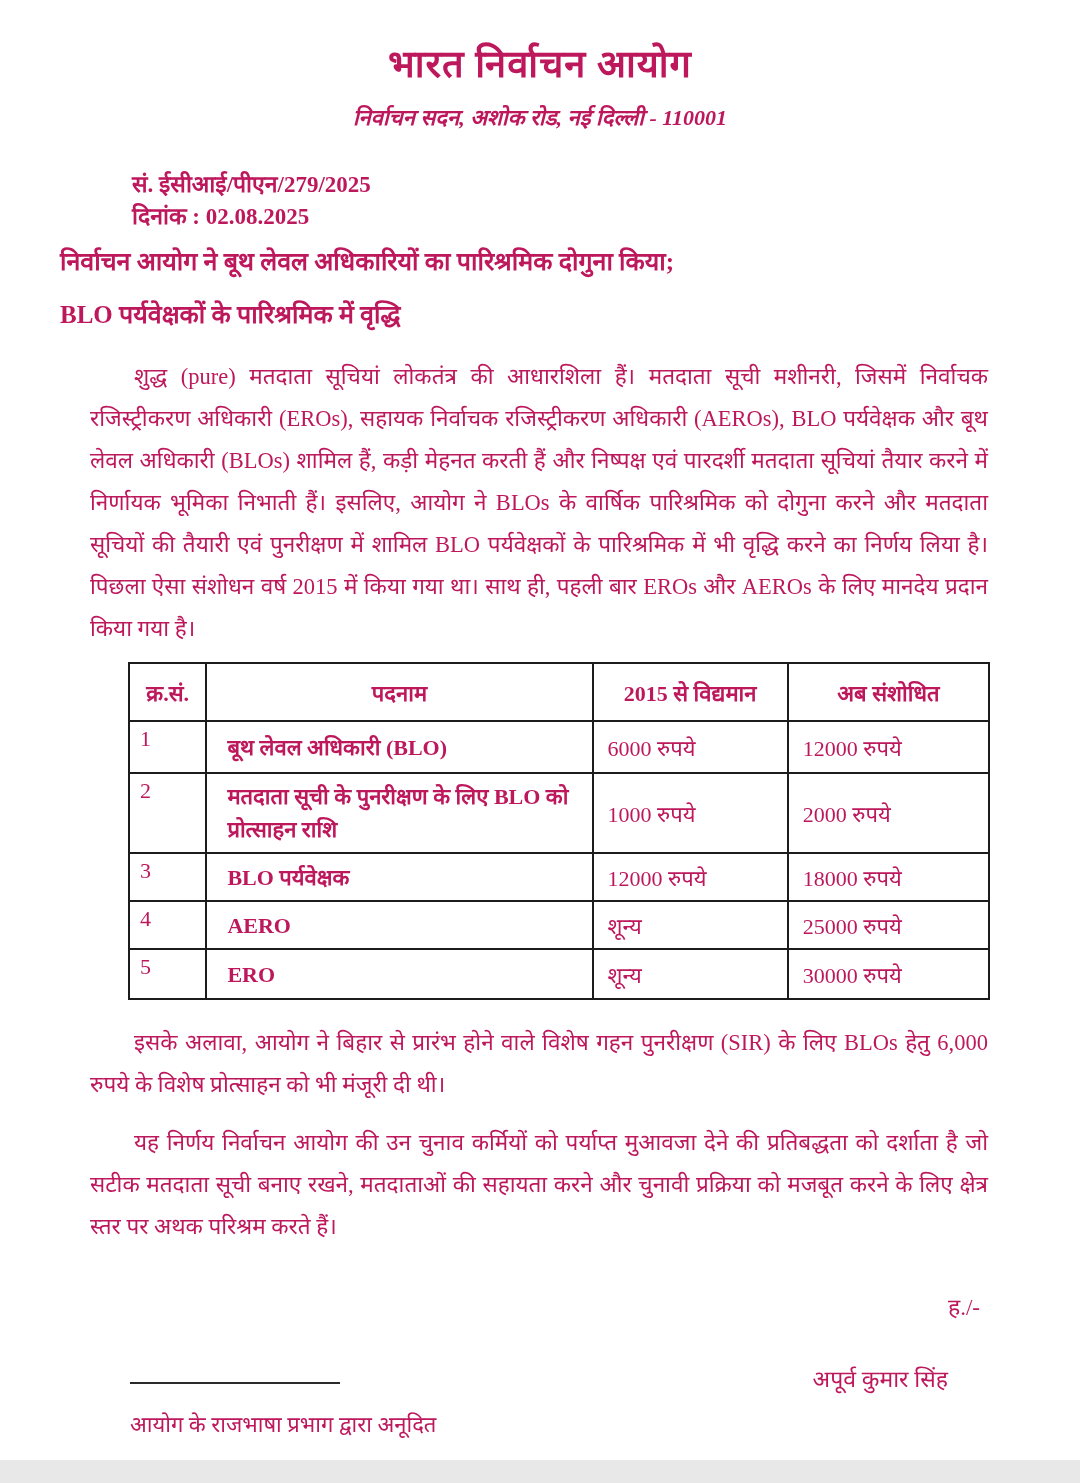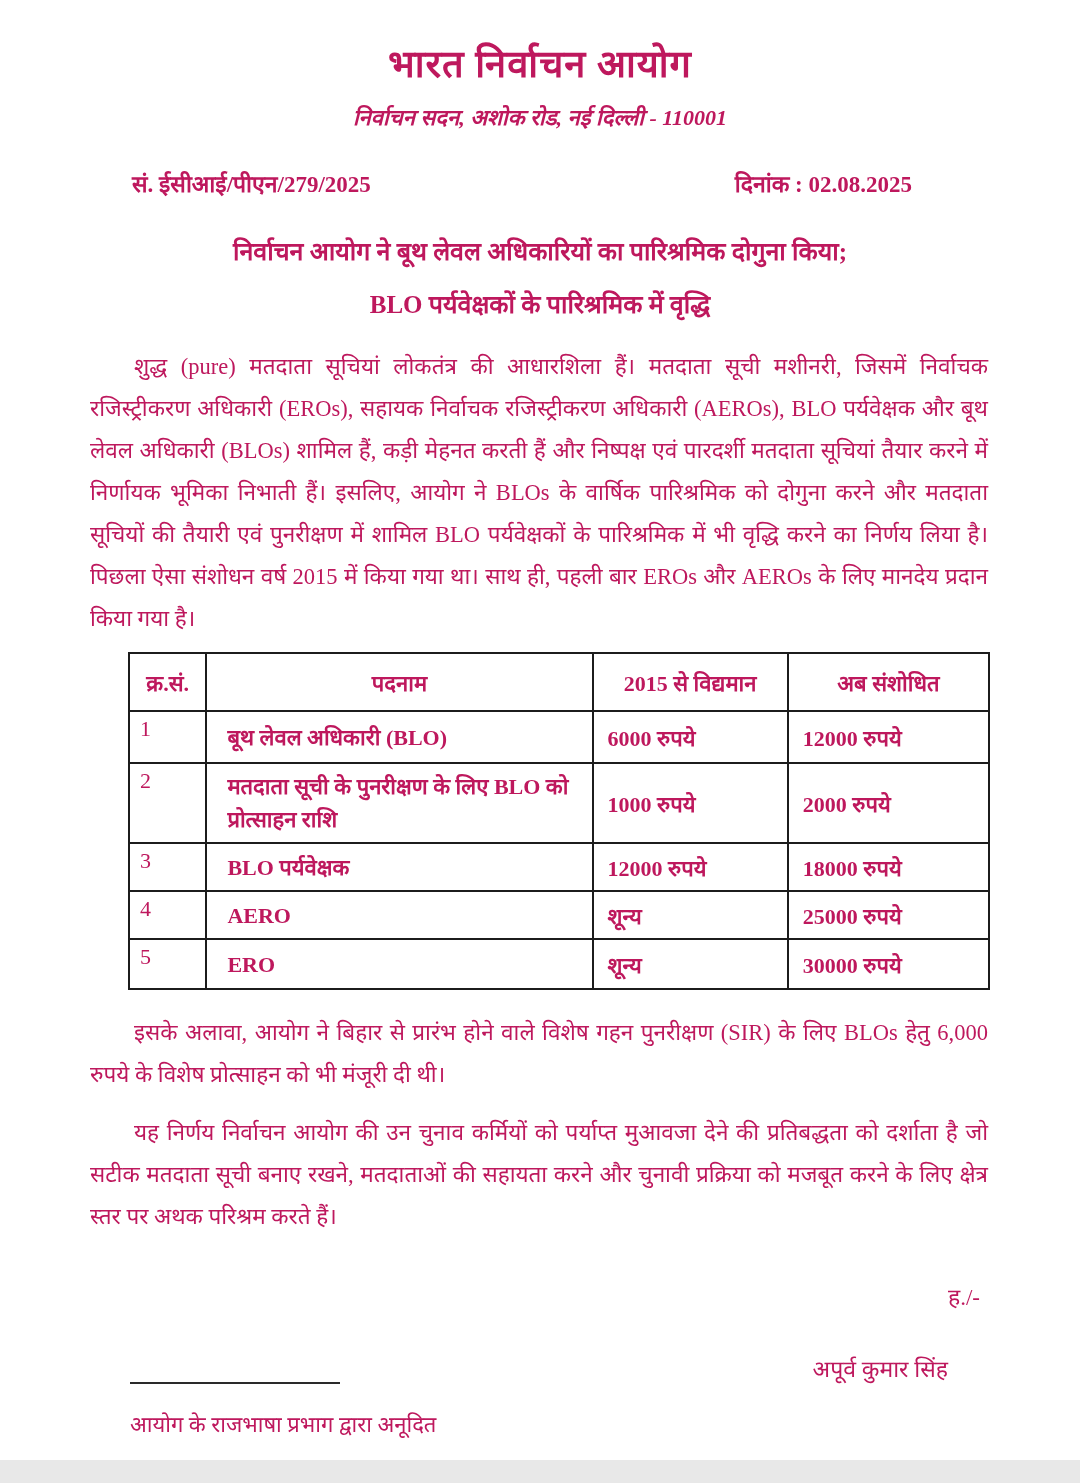--- a/index.html
+++ b/index.html
@@ -26,37 +26,38 @@
     font-style:italic;
     font-weight:bold;
     margin-top:13px;
   }
   .ref-row {
     display:flex;
     justify-content:space-between;
     margin:36px 168px 0 132px;
     font-size:23px;
     font-weight:bold;
+    flex-direction:column;
   }
   .doc-type {
     text-align:center;
     margin-top:24px;
     font-size:28px;
     font-weight:bold;
   }
   .doc-type span {
     text-decoration:underline;
     text-decoration-thickness:2px;
     text-underline-offset:5px;
   }
   .headline {
-    text-align:center;
+    text-align:left;
     font-weight:bold;
     font-size:25px;
-    margin:34px 60px 0 60px;
+    margin:12px 60px 0 60px;
   }
   .headline.second { margin-top:19px; }
   .headline.sub { margin-top:30px; }
   .body-para {
     margin:26px 92px 0 90px;
     font-size:22.5px;
     line-height:42px;
     text-align:justify;
     text-indent:44px;
   }
@@ -83,21 +84,21 @@
     font-weight:normal;
     font-size:22px;
   }
   td.cell-name {
     font-weight:bold;
     vertical-align:middle;
     padding:6px 12px 6px 20px;
     line-height:33px;
   }
   td.cell-val {
-    font-weight:bold;
+    font-weight:normal;
     vertical-align:middle;
     padding:6px 8px 6px 14px;
   }
   tr.row-1 { height:52px; }
   tr.row-2 { height:76px; }
   tr.row-3 { height:48px; }
   tr.row-4 { height:48px; }
   tr.row-5 { height:50px; }
   col.c1 { width:9%; }
   col.c2 { width:44.9%; }

